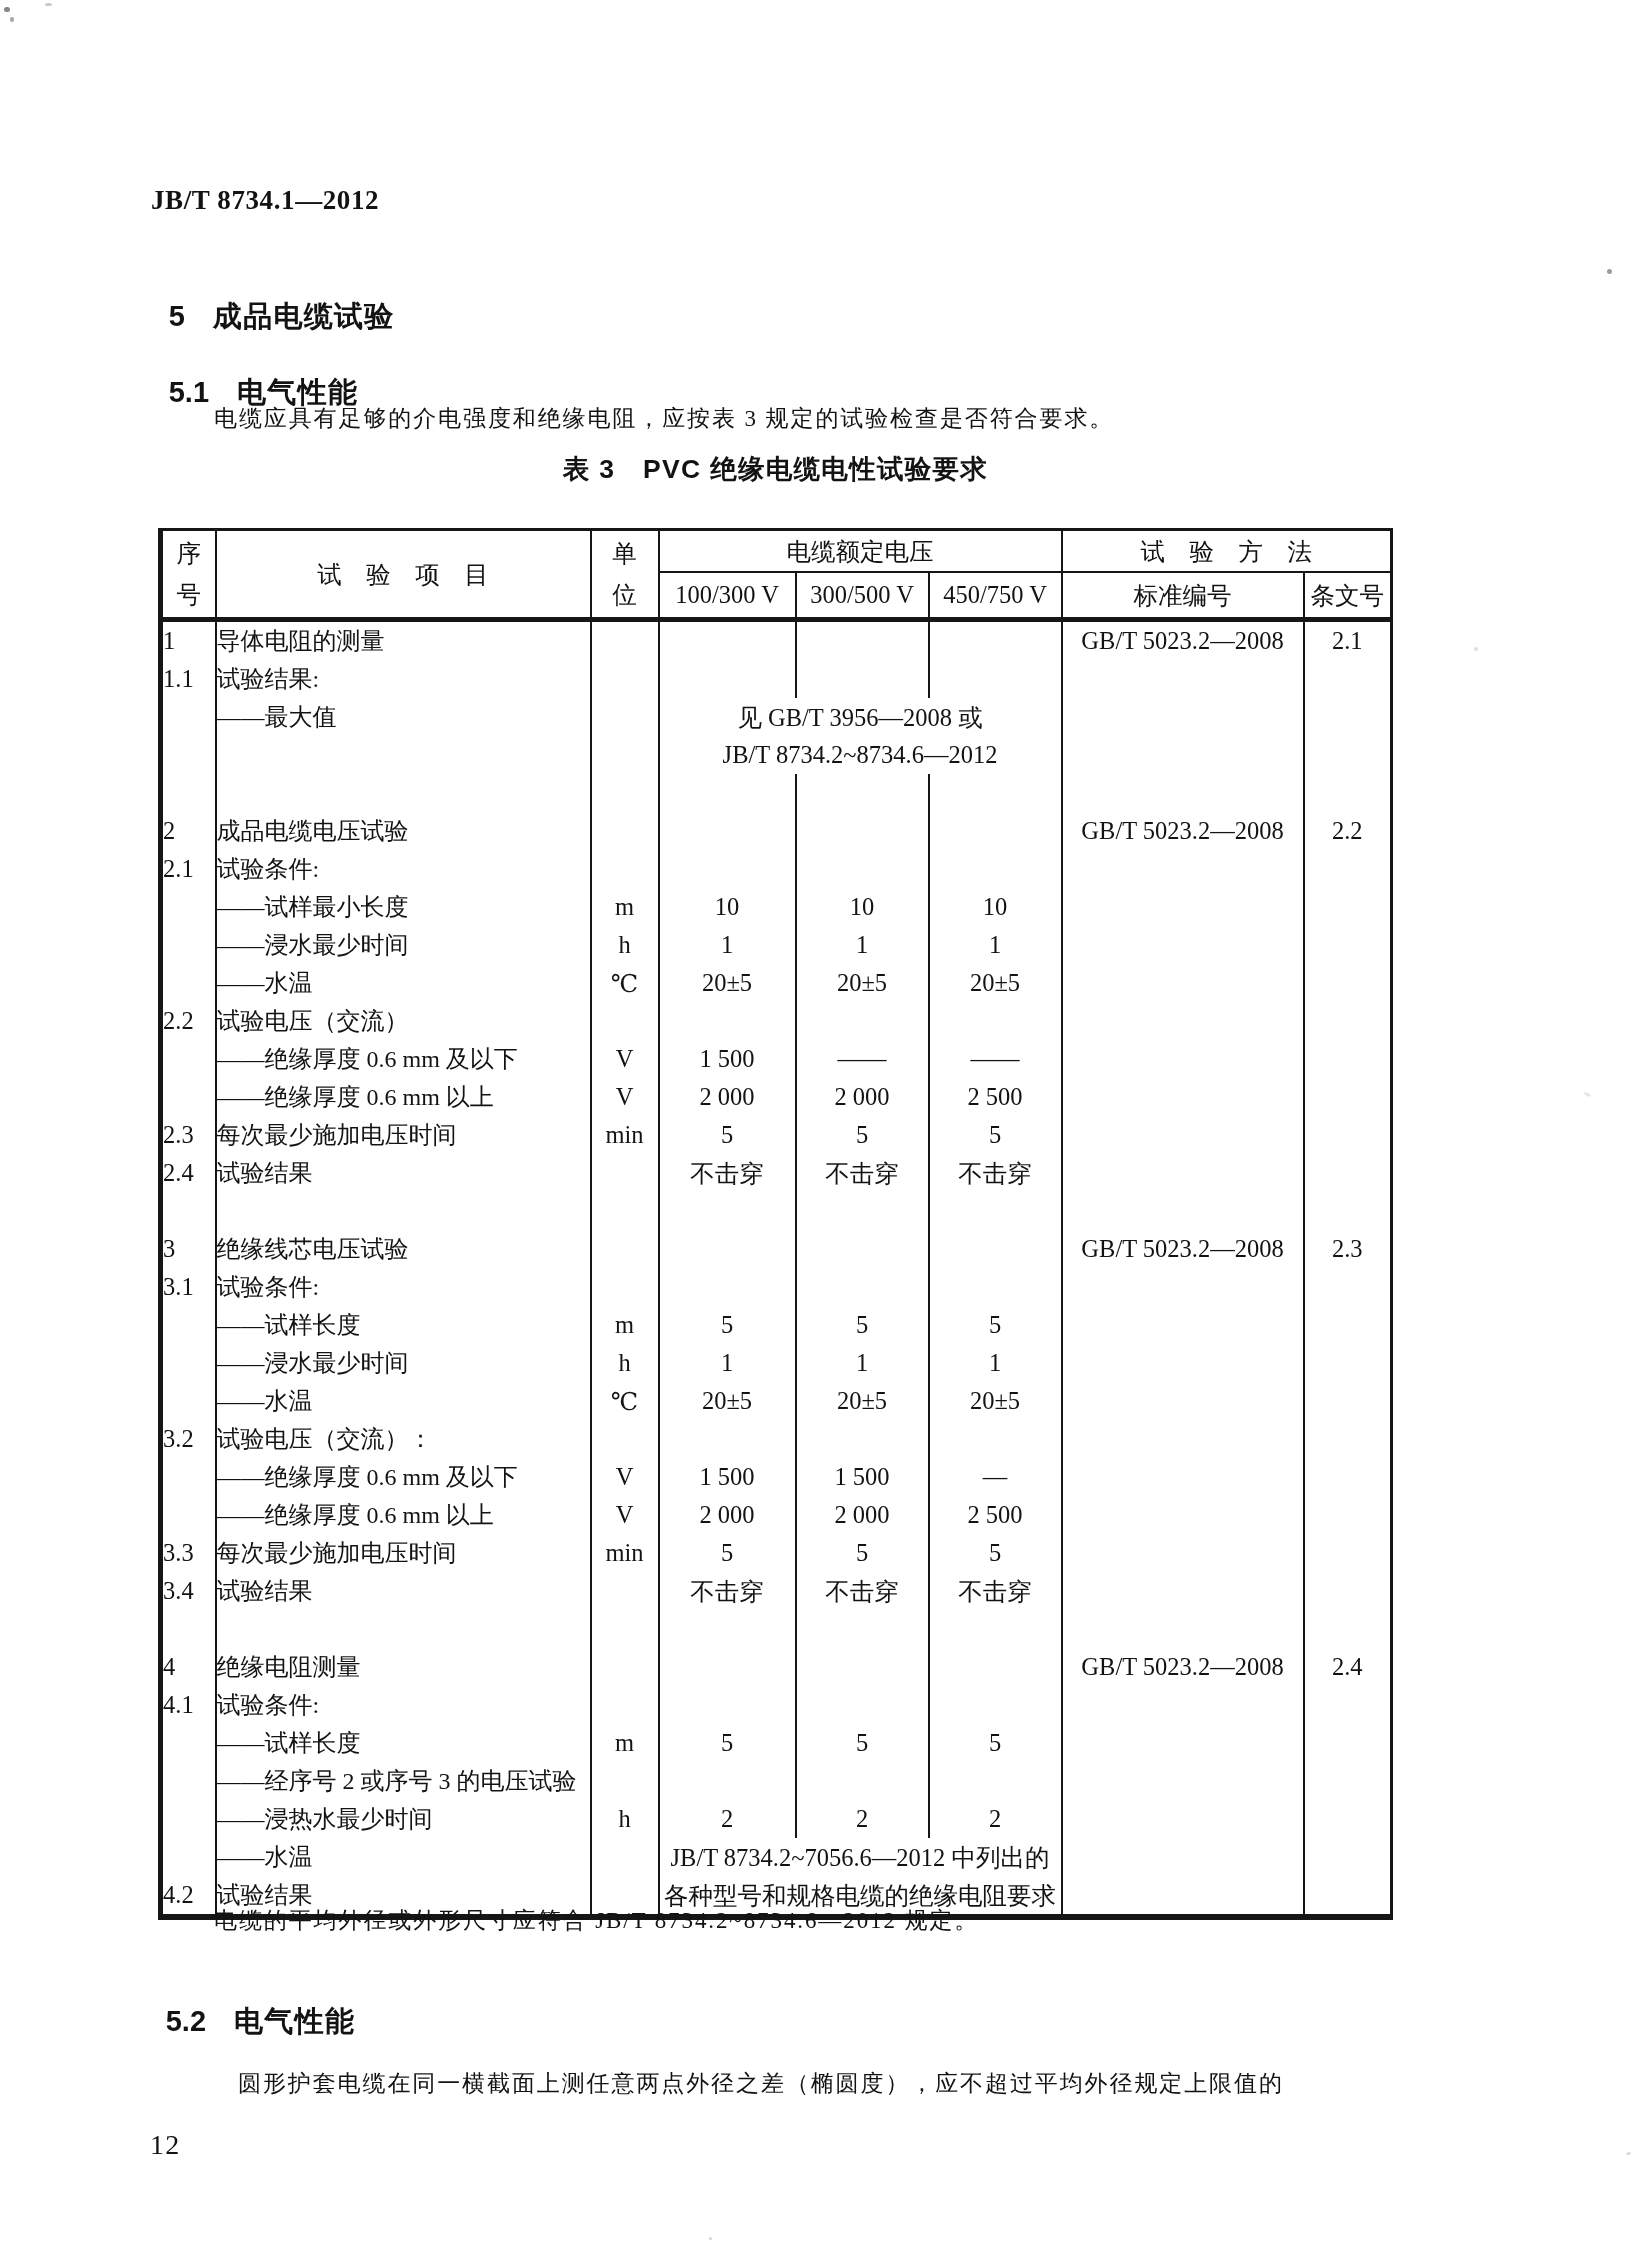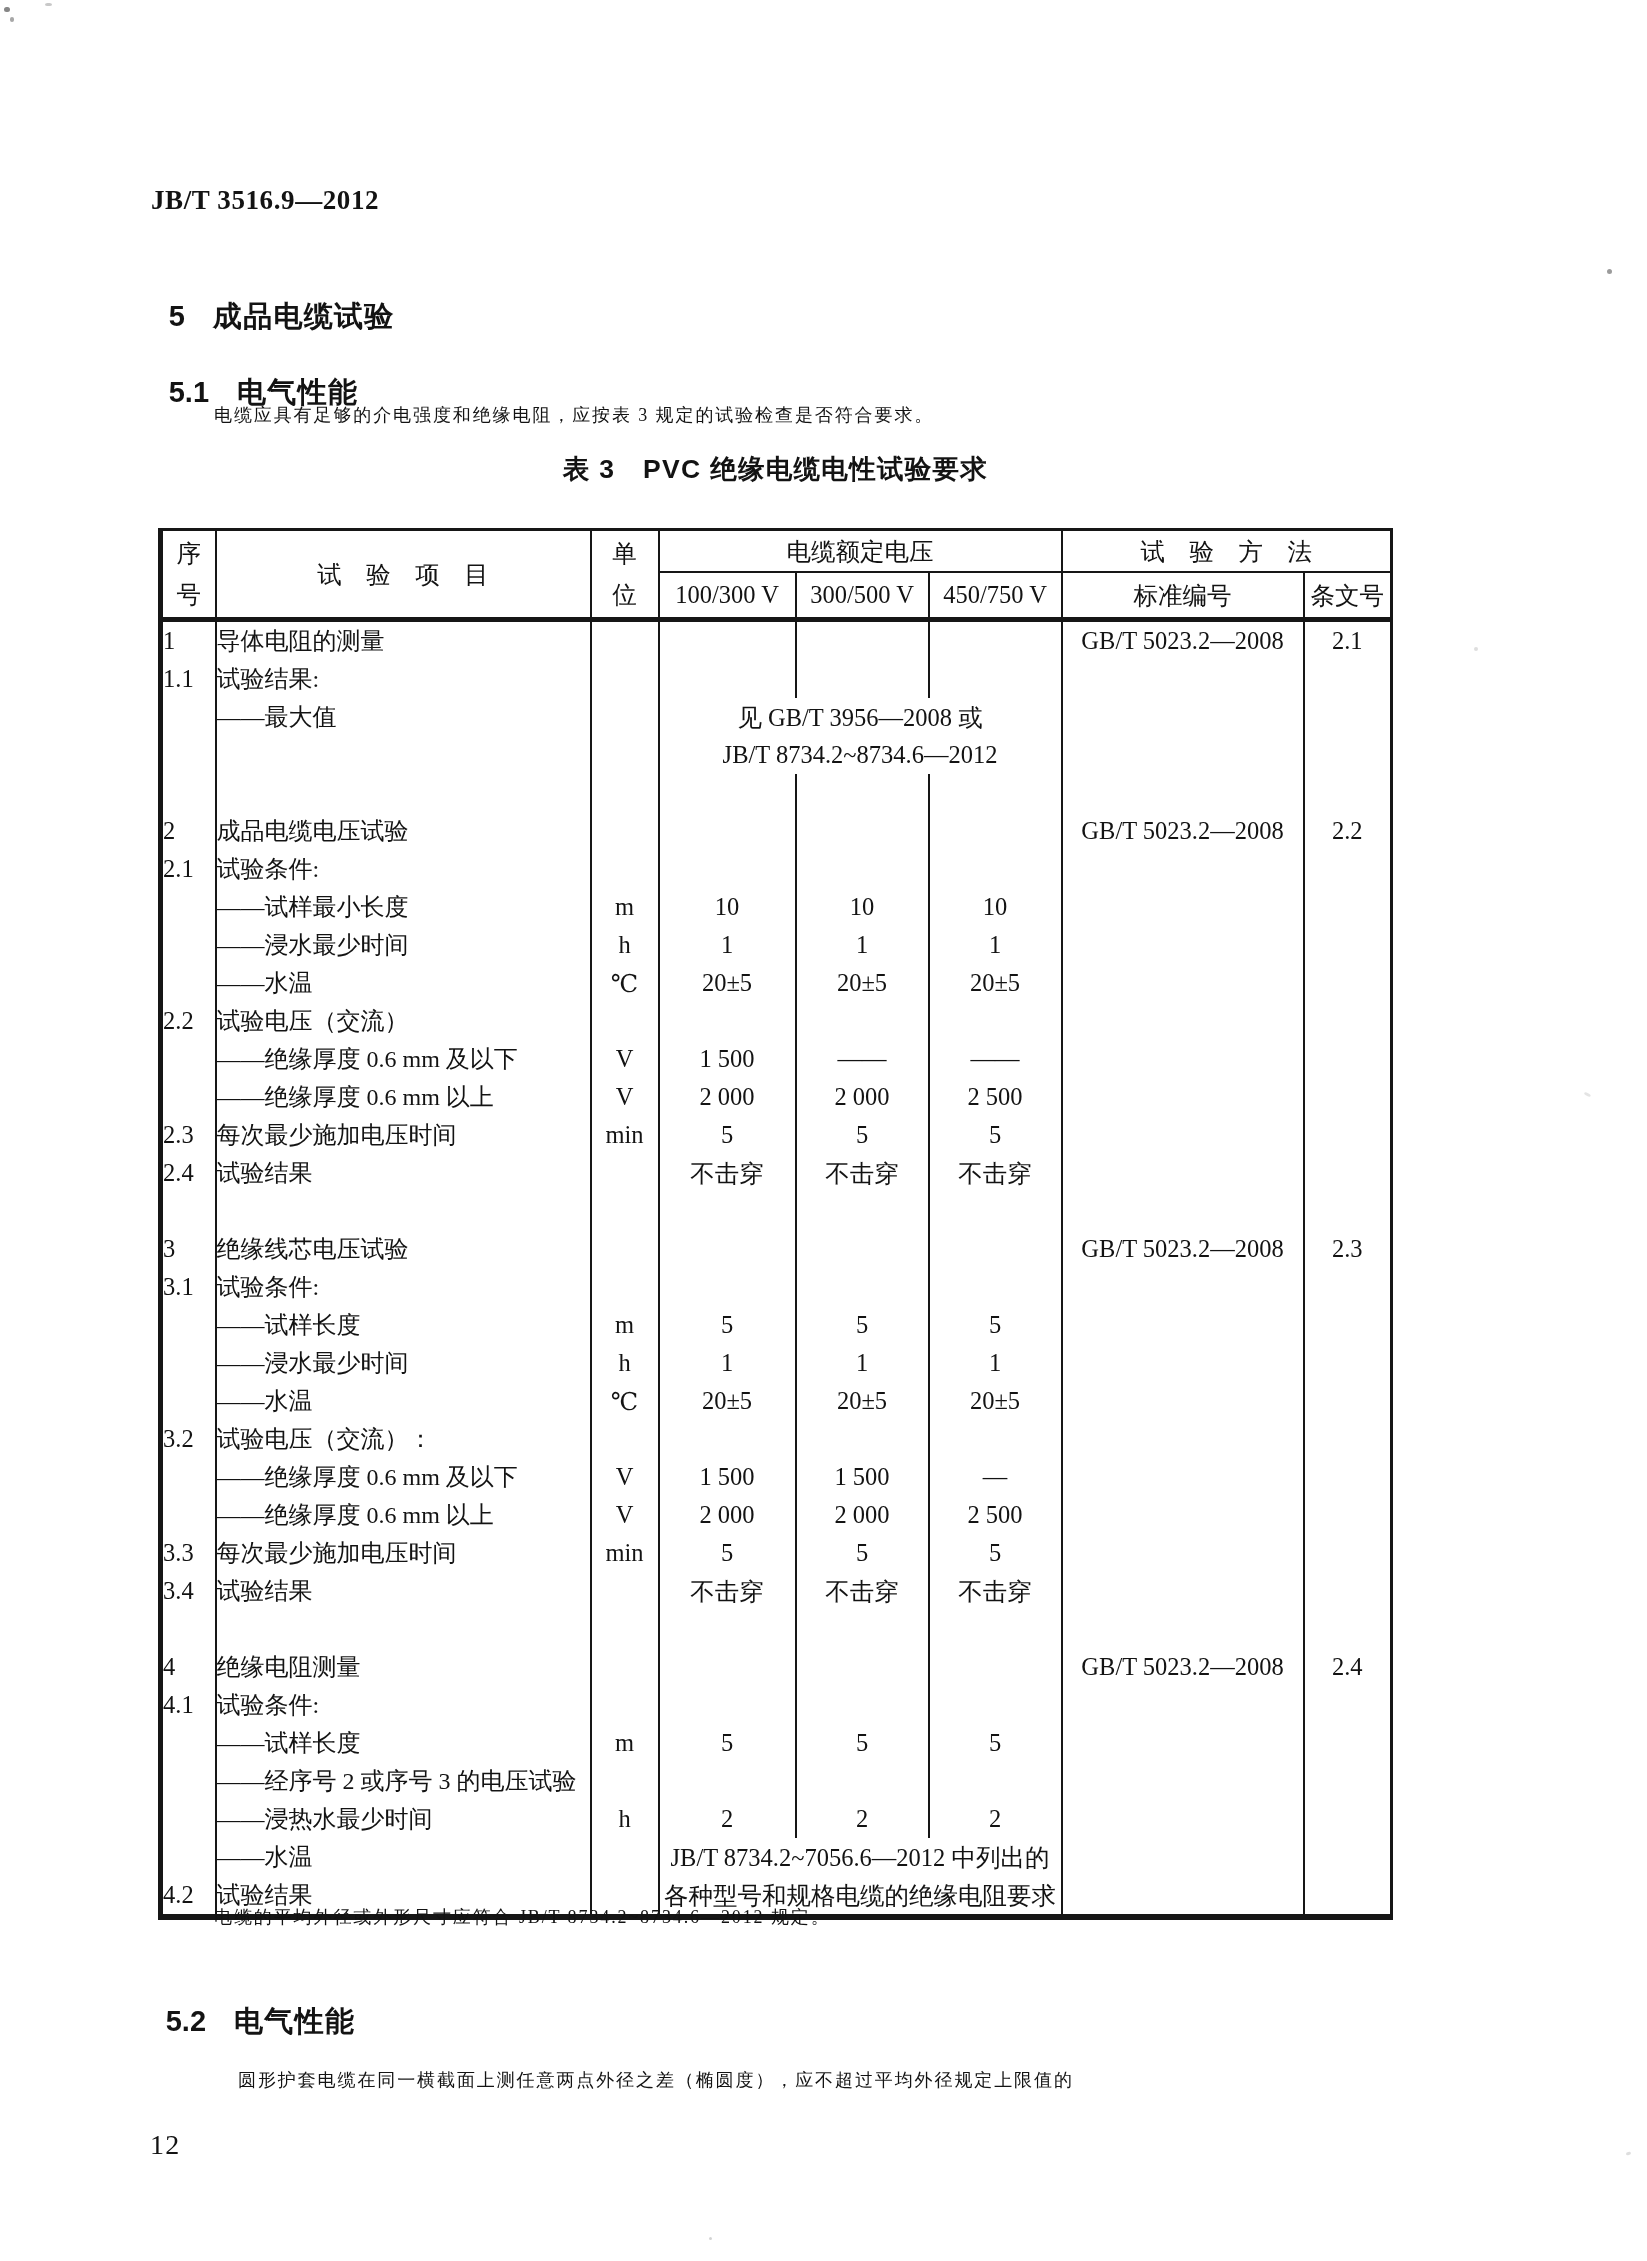--- a/index.html
+++ b/index.html
@@ -14,21 +14,21 @@
   }
   .sec-heading{
     position:absolute;font-family:"Liberation Sans","DejaVu Sans",sans-serif;
     font-weight:bold;font-size:29px;white-space:pre;letter-spacing:1.3px;
   }
   .sec-heading .h-num{display:inline-block;margin-right:28px;letter-spacing:0;}
   #heading-5{left:150px;top:264px;}
   #heading-5-1{left:150px;top:340px;}
   #heading-5-2{left:147px;top:1969px;}
   .para{
-    position:absolute;font-size:18px;letter-spacing:1.9px;white-space:pre;text-align:right;
+    position:absolute;font-size:23px;letter-spacing:1.9px;white-space:pre;text-align:right;
   }
   #para-5-1{left:214px;top:403px;}
   #para-5-2a{left:214px;top:1905px;}
   #para-5-2b{left:214px;top:2068px;margin-left:24px;}
   .tbl-title{
     position:absolute;left:158px;width:1235px;top:451px;text-align:center;
     font-family:"Liberation Sans","DejaVu Sans",sans-serif;
     font-weight:bold;font-size:26.5px;letter-spacing:1.3px;white-space:pre;
   }
   table.t3{
@@ -72,21 +72,21 @@
   .s6{left:1584px;top:1093px;width:7px;height:2.6px;opacity:.12;transform:rotate(28deg);}
   .s7{left:1626px;top:2152px;width:5.2px;height:3.2px;opacity:.15;transform:rotate(-15deg);}
   .s8{left:709px;top:2237px;width:3.2px;height:3.2px;opacity:.2;}
   .page-number{
     position:absolute;left:150px;top:2129px;font-size:28px;letter-spacing:1.3px;
   }
 </style>
 </head>
 <body>
 
-<div class="doc-number">JB/T 3516.9—2012</div>
+<div class="doc-number">JB/T 8734.1—2012</div>
 
 <div class="sec-heading" id="heading-5">
   <span class="h-num">5</span><span>成品电缆试验</span>
 </div>
 
 <div class="sec-heading" id="heading-5-1">
   <span class="h-num">5.1</span><span>电气性能</span>
 </div>
 
 <div class="para" id="para-5-1">电缆应具有足够的介电强度和绝缘电阻，应按表 3 规定的试验检查是否符合要求。</div>

